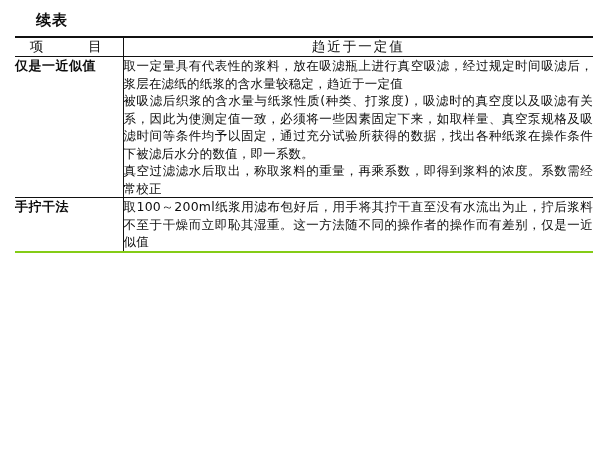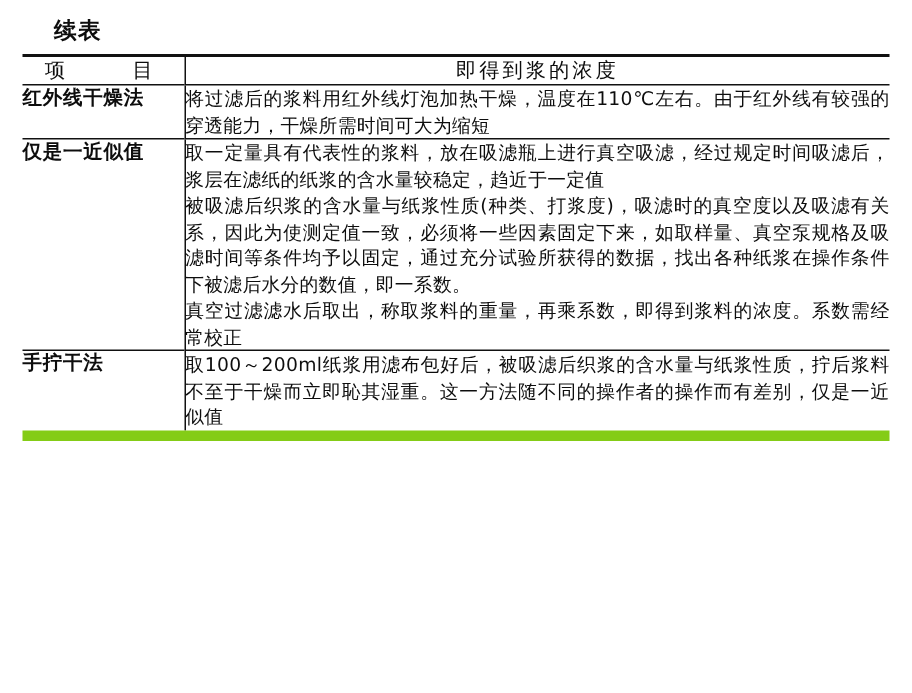--- a/index.html
+++ b/index.html
@@ -40,21 +40,21 @@
     padding: 0;
   }
   
   .rule-top {
     border-top: 2px solid #111;
   }
   .rule-mid {
     border-top: 1px solid #111;
   }
   .rule-bottom {
-    border-bottom: 7px solid #84cc16;
+    border-bottom: 2px solid #84cc16;
   }
   .col-left {
     width: 108px;
     border-right: 1px solid #111;
   }
   .hdr-cell {
     text-align: center;
     font-weight: normal;
     font-size: 13.5px;
     padding: 6px 0 7px 0;
@@ -104,41 +104,35 @@
 
   <table class="main">
     <colgroup>
       <col style="width:108px">
       <col>
     </colgroup>
     <tbody>
 
       <tr>
         <td class="col-left rule-top hdr-cell hdr-left">项　　目</td>
-        <td class="rule-top hdr-cell">即得到浆的浓度</td>
+        <td class="rule-top hdr-cell">趋近于一定值</td>
       </tr>
 
-      <tr>
-        <td class="col-left rule-mid name-cell">红外线干燥法</td>
-        <td class="rule-mid body-cell">
-          <p class="indent1">将过滤后的浆料用红外线灯泡加热干燥，温度在110℃左右。由于红外线有较强的穿透能力，干燥所需时间可大为缩短</p>
-        </td>
-      </tr>
 
       <tr>
         <td class="col-left rule-mid name-cell">仅是一近似值</td>
         <td class="rule-mid body-cell">
           <p class="indent1">取一定量具有代表性的浆料，放在吸滤瓶上进行真空吸滤，经过规定时间吸滤后，浆层在滤纸的纸浆的含水量较稳定，趋近于一定值</p>
           <p class="indent1">被吸滤后织浆的含水量与纸浆性质(种类、打浆度)，吸滤时的真空度以及吸滤有关系，因此为使测定值一致，必须将一些因素固定下来，如取样量、真空泵规格及吸滤时间等条件均予以固定，通过充分试验所获得的数据，找出各种纸浆在操作条件下被滤后水分的数值，即一系数。</p>
           <p class="indent1">真空过滤滤水后取出，称取浆料的重量，再乘系数，即得到浆料的浓度。系数需经常校正</p>
         </td>
       </tr>
 
 
       <tr>
         <td class="col-left rule-mid rule-bottom name-cell">手拧干法</td>
         <td class="rule-mid rule-bottom body-cell">
-          <p class="indent1">取100～200ml纸浆用滤布包好后，被吸滤后织浆的含水量与纸浆性质，拧后浆料不至于干燥而立即恥其湿重。这一方法随不同的操作者的操作而有差别，仅是一近似值</p>
+          <p class="indent1">取100～200ml纸浆用滤布包好后，用手将其拧干直至没有水流出为止，拧后浆料不至于干燥而立即恥其湿重。这一方法随不同的操作者的操作而有差别，仅是一近似值</p>
         </td>
       </tr>
     </tbody>
   </table>
 </div>
 
 </body></html>

